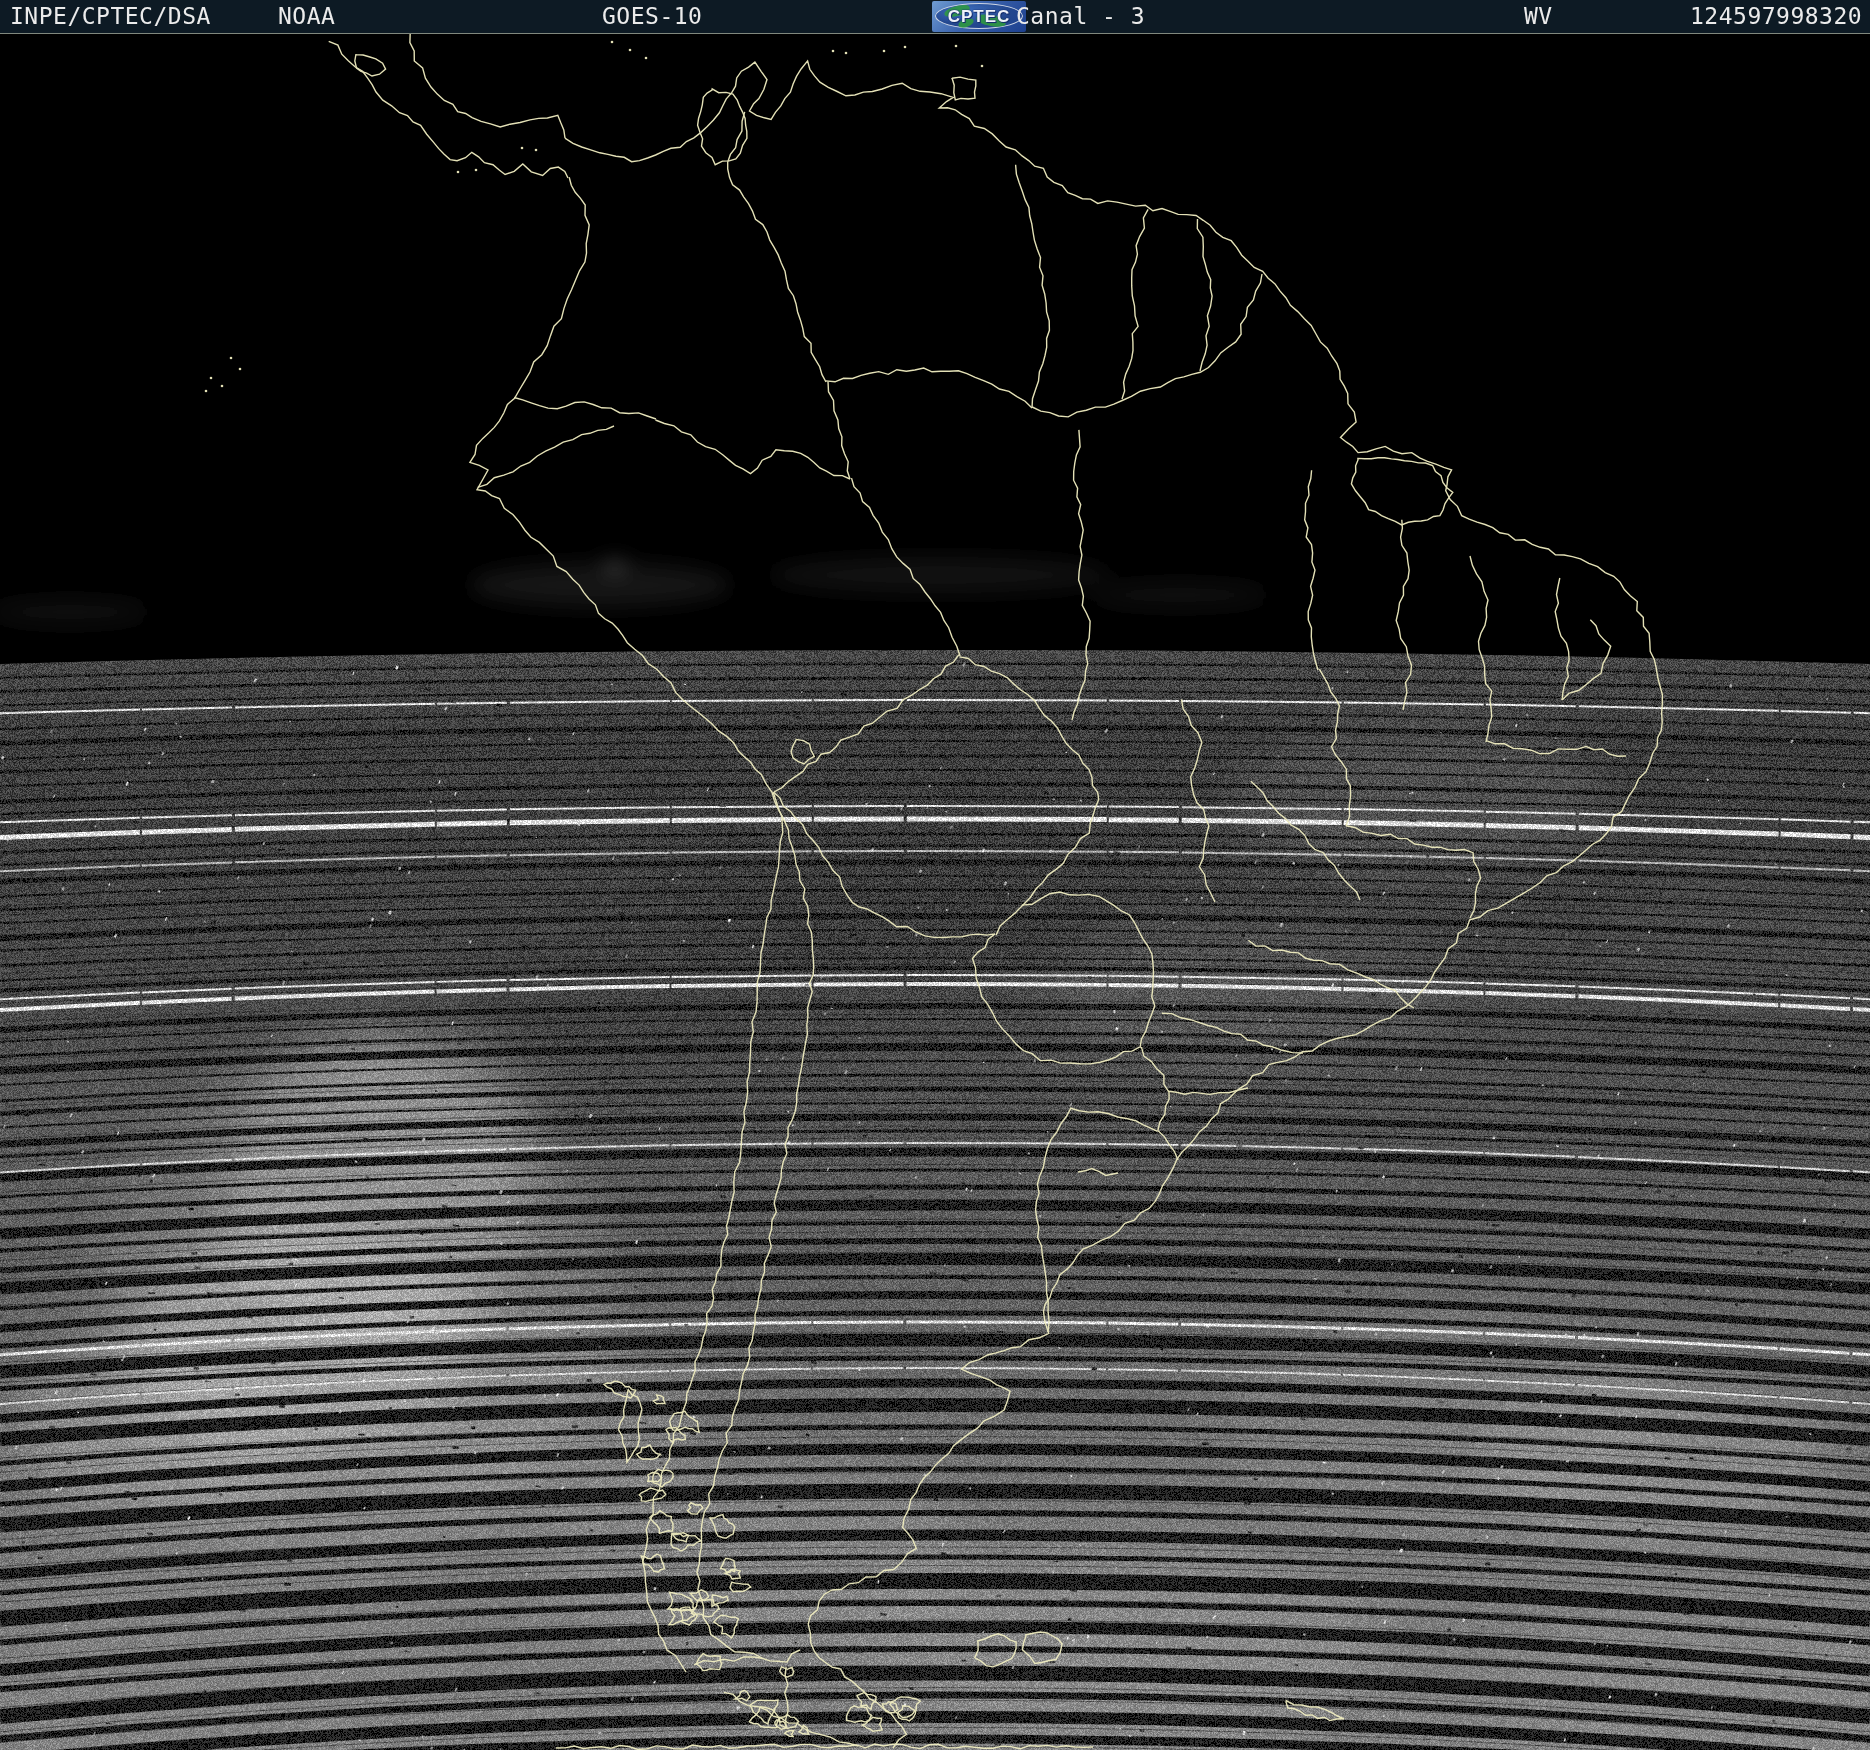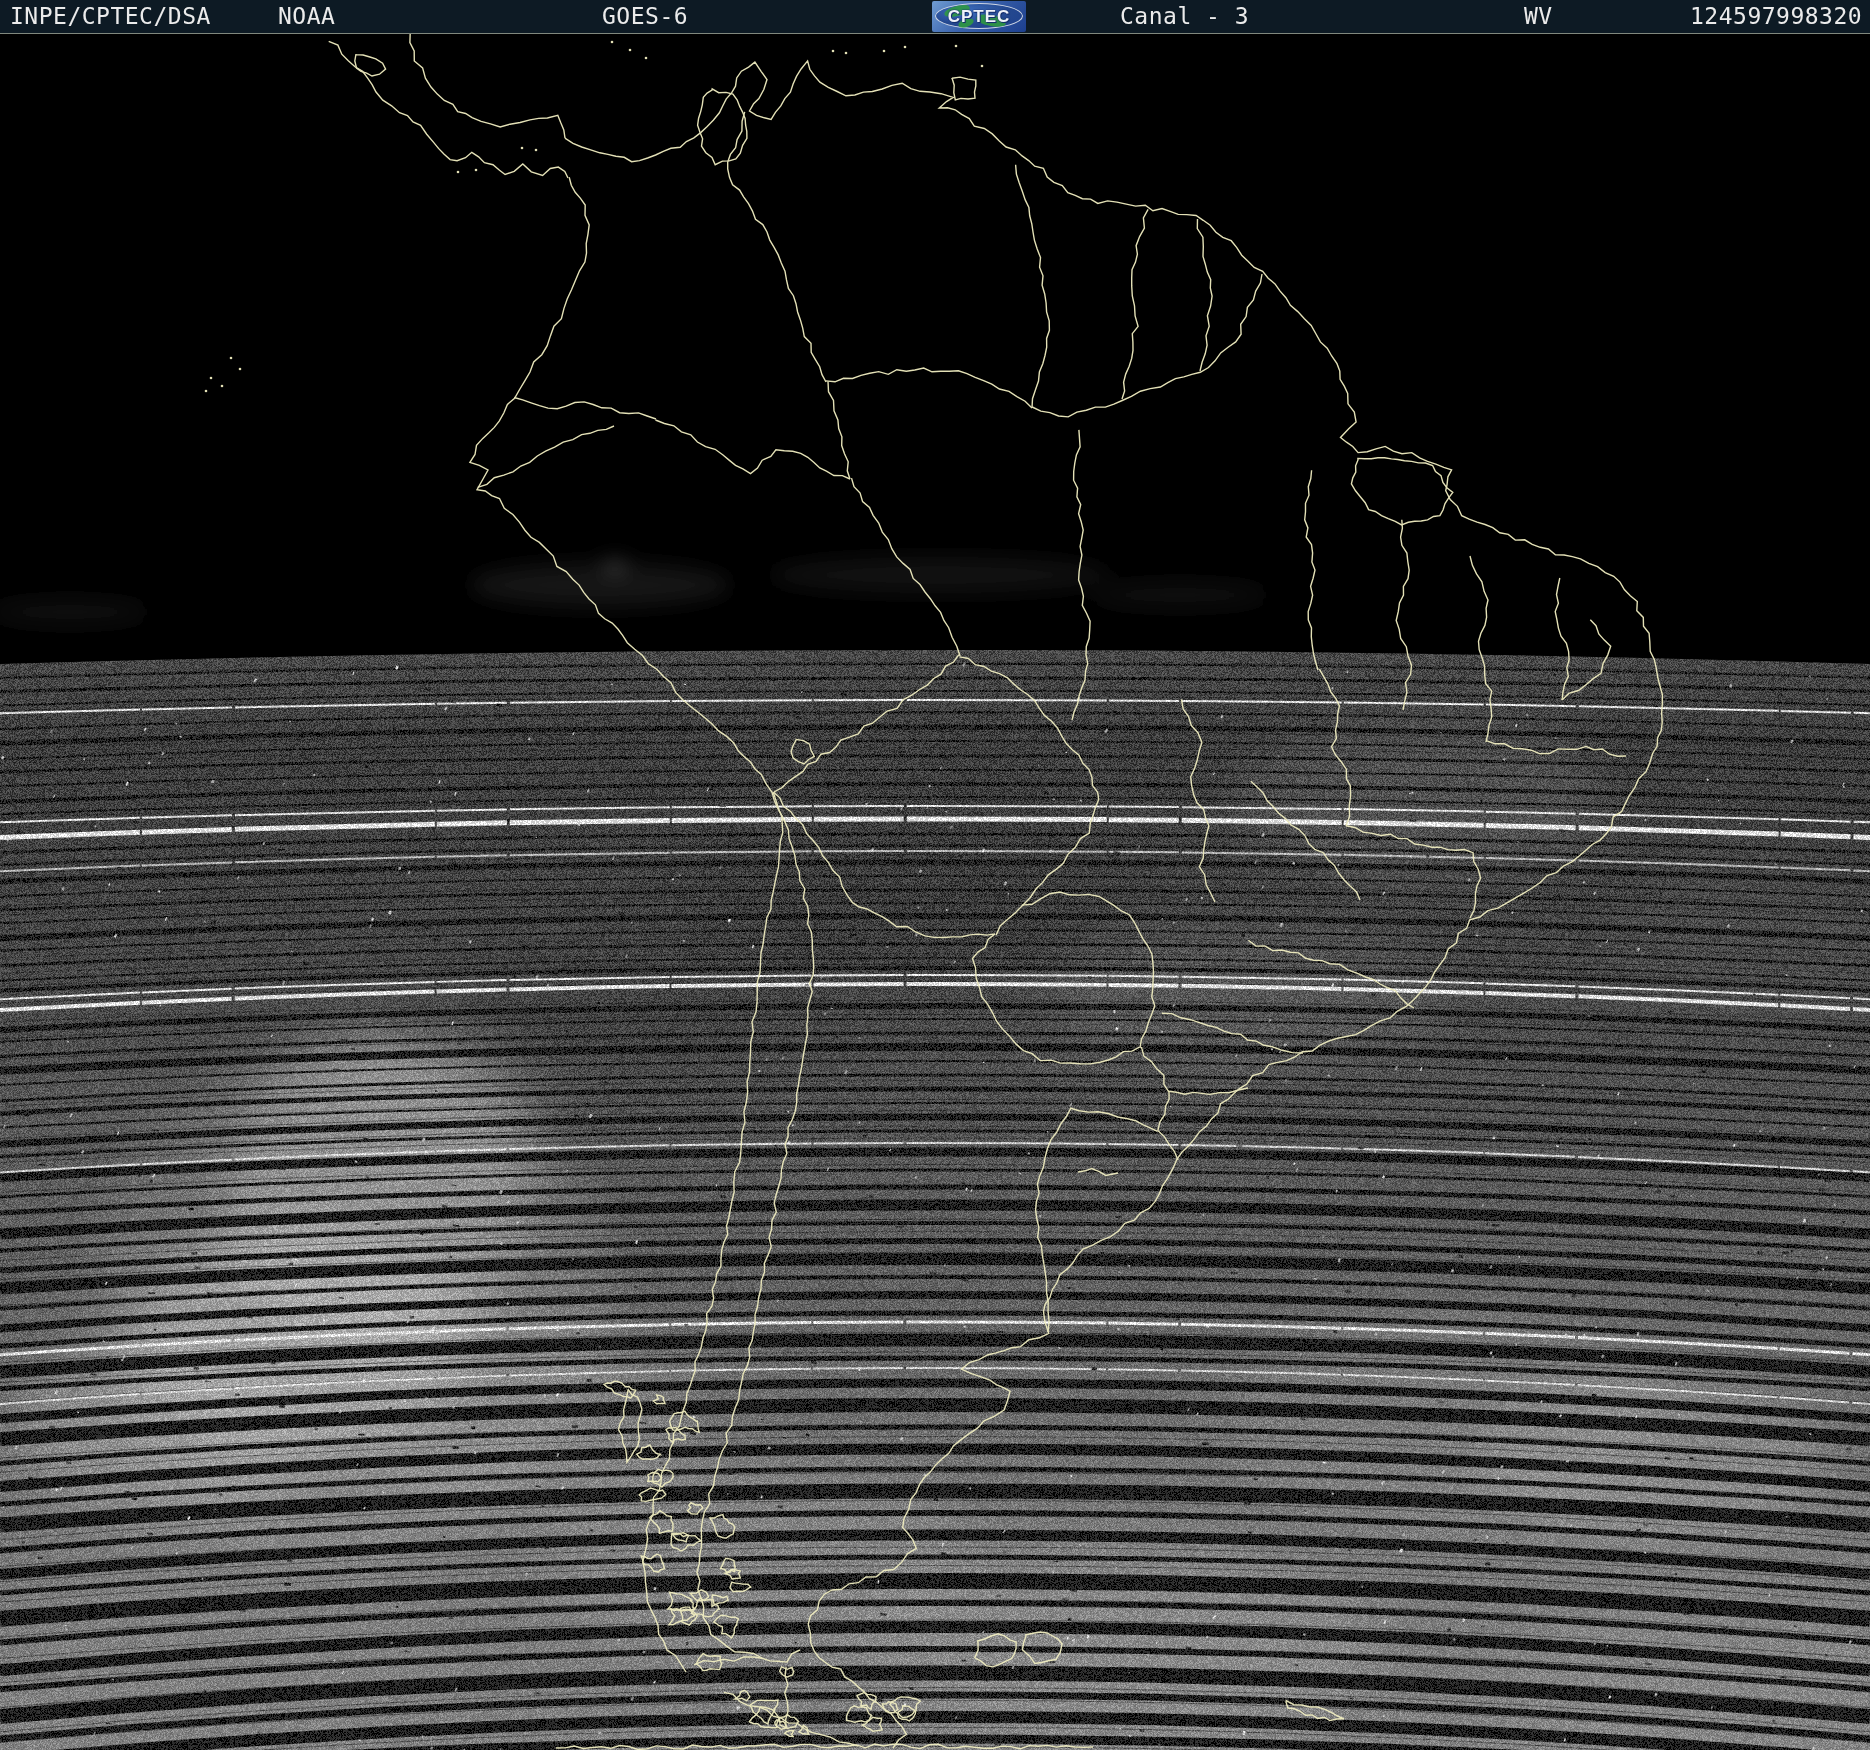--- a/index.html
+++ b/index.html
@@ -22,29 +22,29 @@
   #scene{position:absolute;left:0;top:0;z-index:10;}
 </style>
 </head>
 <body>
 
 <div class="screen">
 
   <div class="topbar" style="background: rgb(13, 26, 36);">
     <span class="hfield" style="left: 10px; color: rgb(235, 235, 235);">INPE/CPTEC/DSA</span>
     <span class="hfield" style="left: 278px; color: rgb(235, 235, 235);">NOAA</span>
-    <span class="hfield" style="left: 602px; color: rgb(235, 235, 235);">GOES-6</span>
+    <span class="hfield" style="left: 602px; color: rgb(235, 235, 235);">GOES-10</span>
     <span class="logo" style="left: 932px; background: linear-gradient(135deg, rgb(111, 156, 210) 0%, rgb(58, 98, 172) 45%, rgb(28, 63, 142) 100%);">
       <span class="oval" style="background: radial-gradient(at 35% 30%, rgb(62, 111, 192) 0%, rgb(36, 72, 143) 55%, rgb(28, 63, 142) 100%);"></span>
       <span class="blob1"></span>
       <span class="blob2"></span>
       <span class="blob3"></span>
       <span class="lgtxt">CPTEC</span>
     </span>
-    <span class="hfield" style="left: 1120px; color: rgb(235, 235, 235);">Canal - 3</span>
+    <span class="hfield" style="left: 1016px; color: rgb(235, 235, 235);">Canal - 3</span>
     <span class="hfield" style="left: 1524px; color: rgb(235, 235, 235);">WV</span>
     <span class="hfield" style="left: 1690px; color: rgb(235, 235, 235);">124597998320</span>
   </div>
 
   <svg id="scene" width="1870" height="1750" viewBox="0 0 1870 1750">
       <defs>
         <linearGradient id="gdat" gradientUnits="userSpaceOnUse" x1="0" y1="650" x2="0" y2="1750">
           <stop offset="0" stop-color="#383838"></stop>
           <stop offset="0.09" stop-color="#2b2b2b"></stop>
           <stop offset="0.23" stop-color="#333333"></stop>

